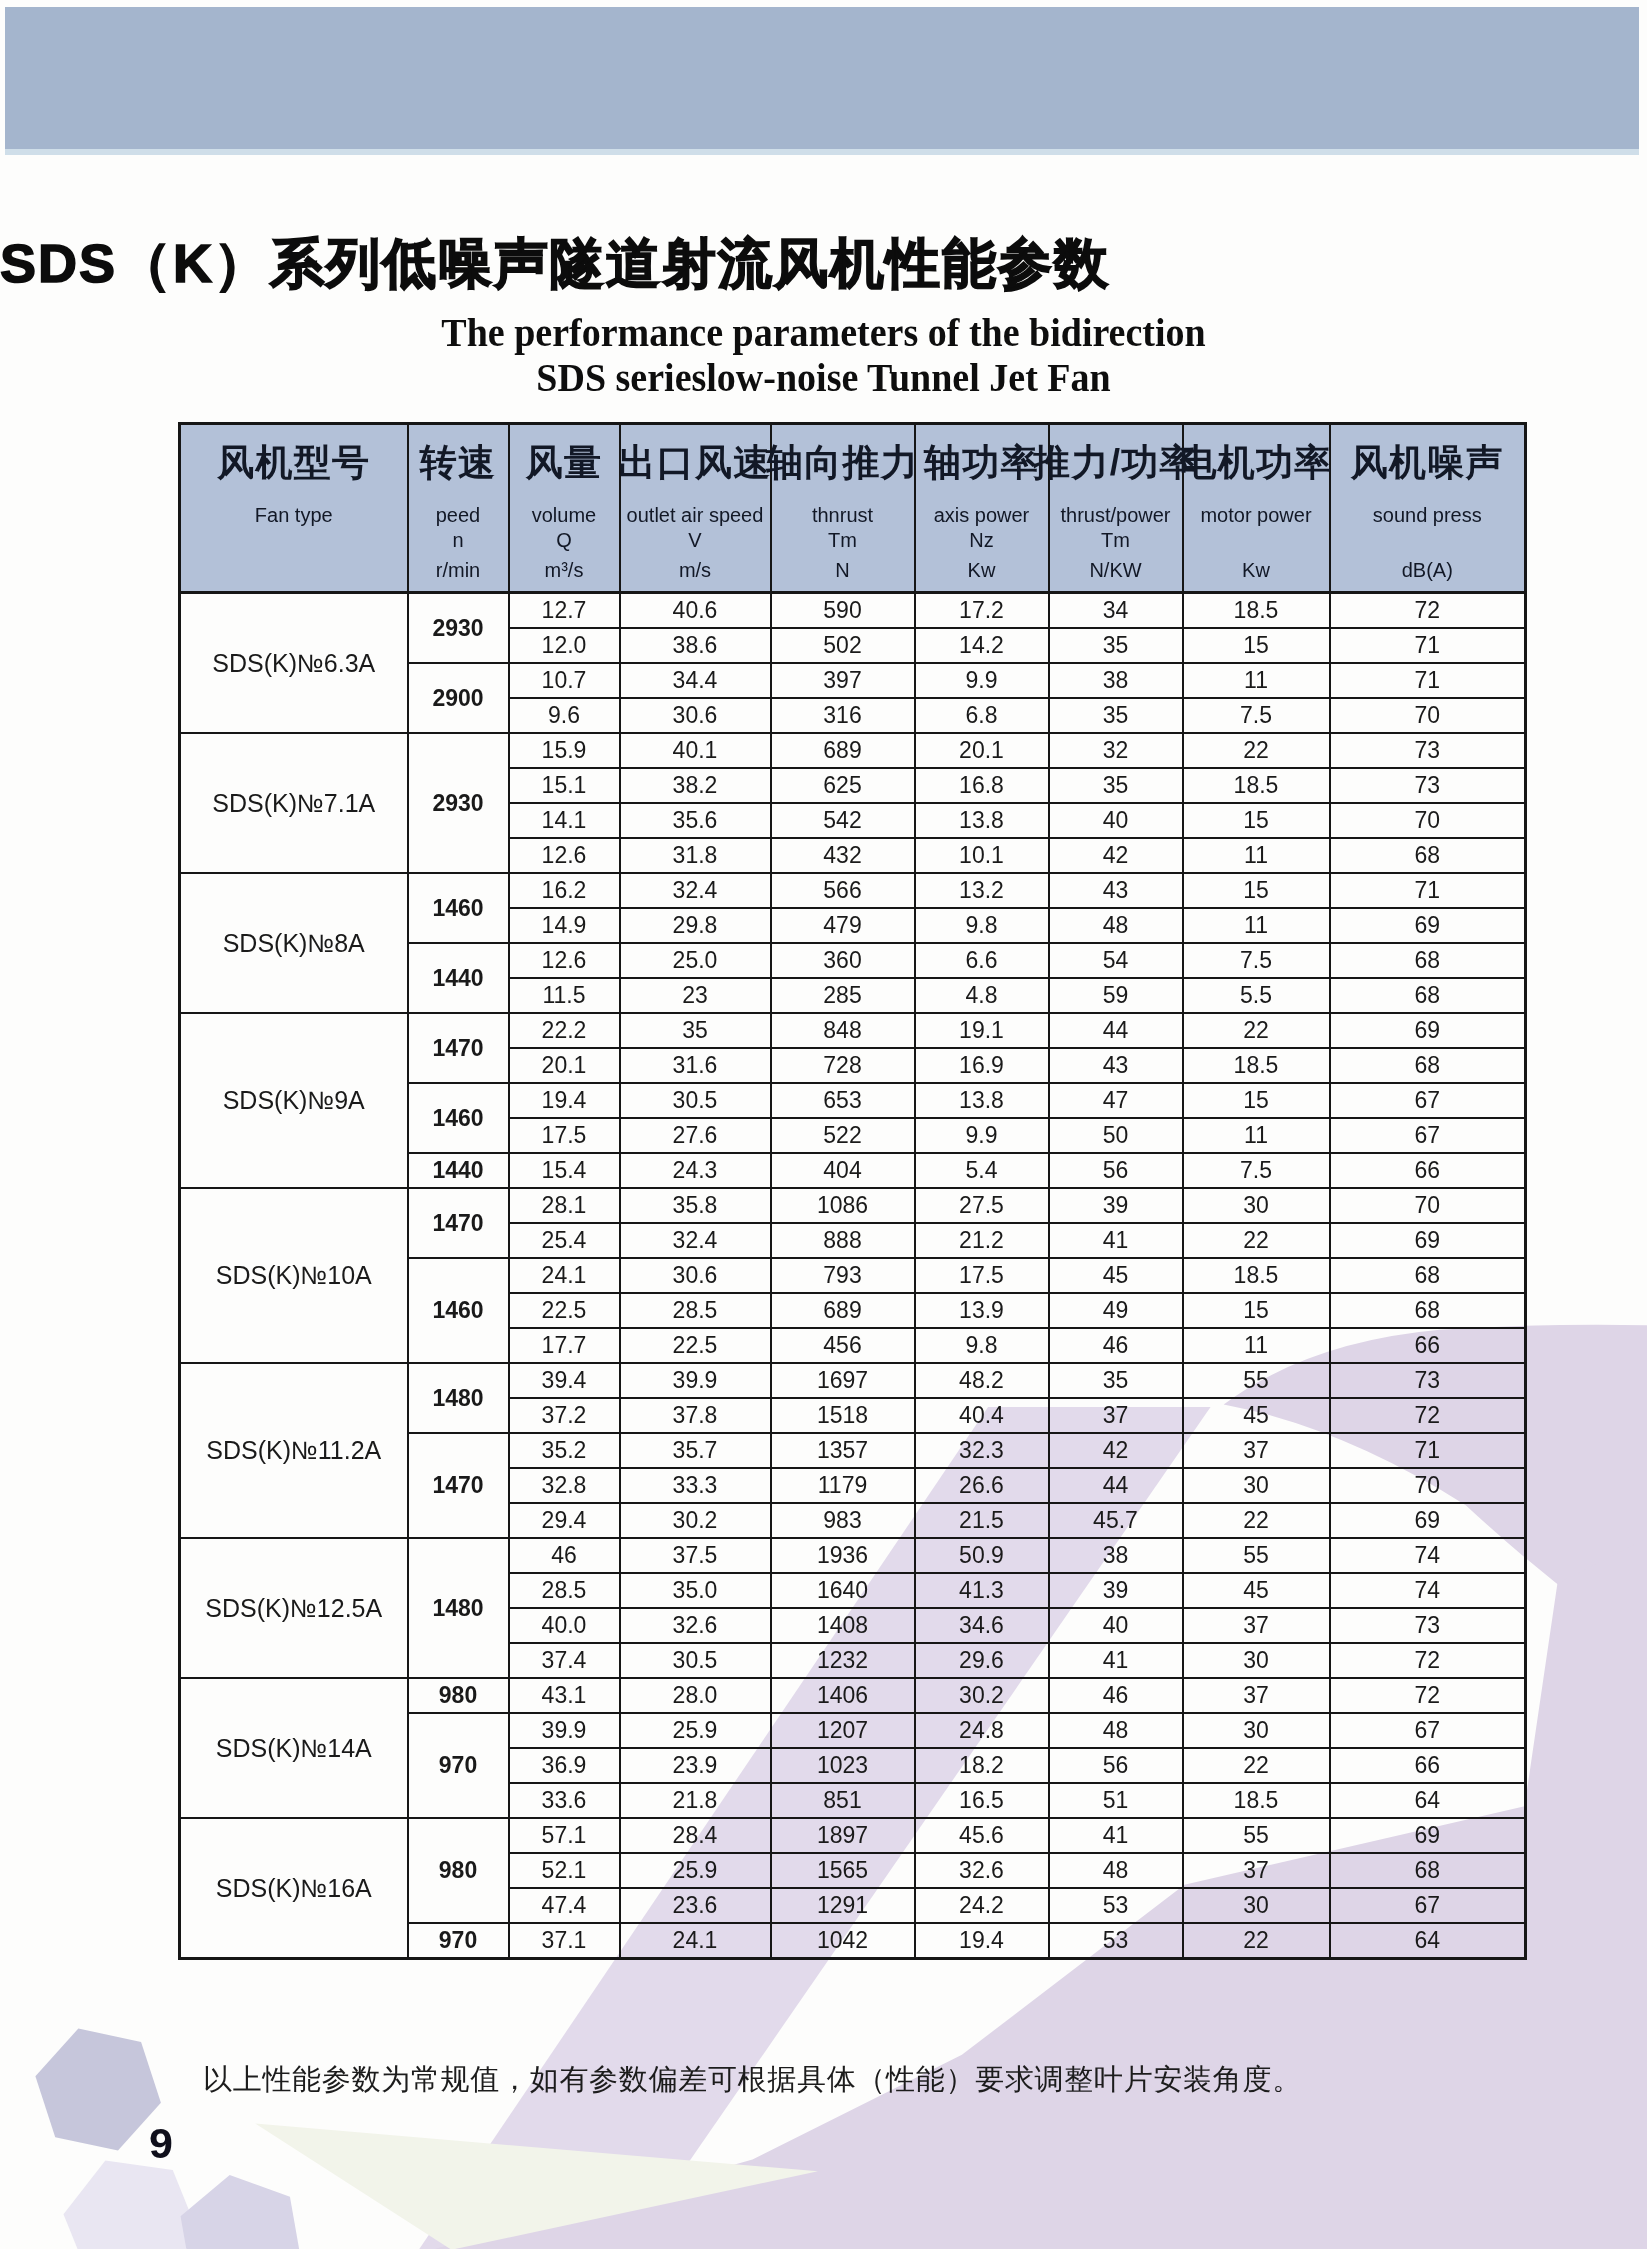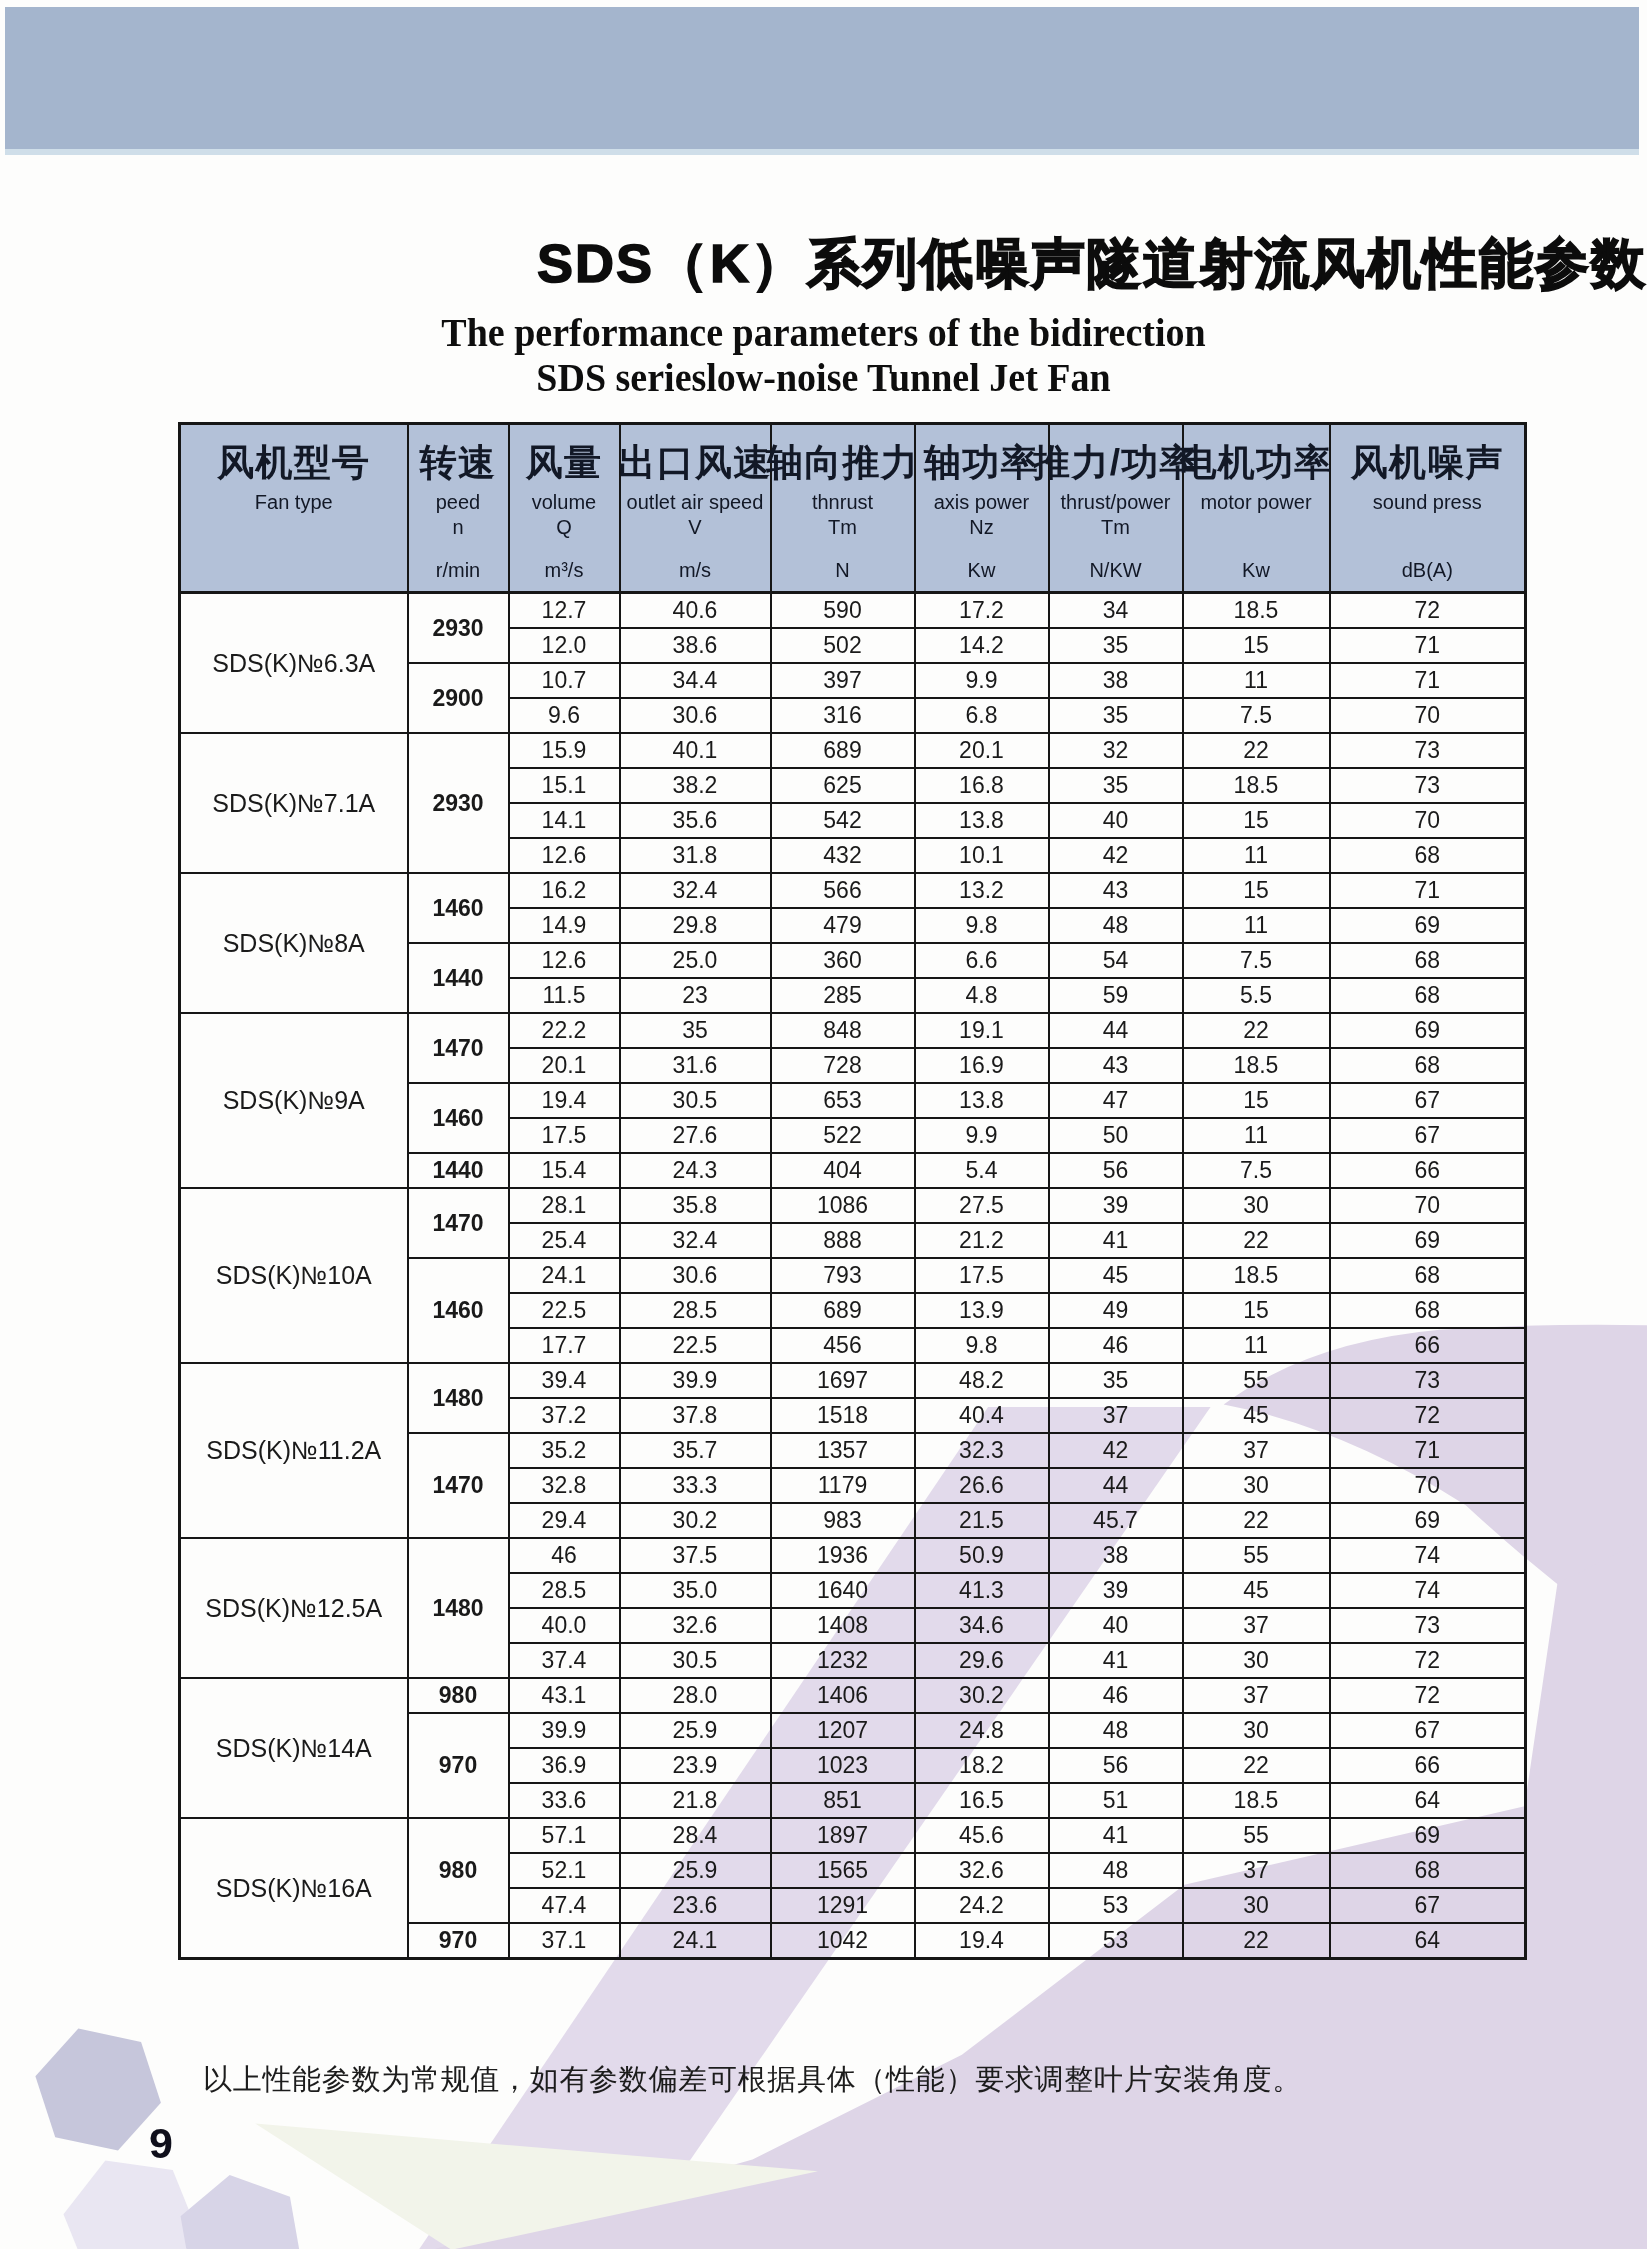--- a/index.html
+++ b/index.html
@@ -19,21 +19,21 @@
     background:var(--banner,#a4b5cd);
     z-index:1;
   }
   #banner-strip{
     position:absolute;left:5.2px;top:149px;width:1634px;height:5.9px;
     background:#cfdee9;z-index:1;
   }
   
   #title-zh{
     position:absolute;left:0;top:228px;width:100%;
-    text-align:right;
+    text-align:left;
     font-size:54px;font-weight:900;letter-spacing:2px;
     color:#0c0c0c;z-index:2;
     -webkit-text-stroke:1.6px #0c0c0c;
   }
   #title-en{
     position:absolute;left:0;top:309px;width:100%;
     text-align:center;z-index:2;
     font-family:"Liberation Serif","DejaVu Serif",serif;
     font-weight:bold;font-size:38px;line-height:42px;color:#0e0e0e;
     transform:scaleY(1.08);transform-origin:top center;
@@ -48,21 +48,21 @@
   }
   #tbl th,#tbl td{border:2px solid #161616;}
   #tbl thead th{
     background:var(--header,#b3c1d8);
     height:166px;padding:0;vertical-align:top;
     border-bottom:3.9px solid #161616;
     color:#121826;font-weight:normal;
   }
   .hdr{display:flex;flex-direction:column;align-items:center;height:166px;padding:13px 2.6px 9.2px;box-sizing:border-box;}
   .hdr .zh{font-size:37px;font-weight:bold;letter-spacing:1.3px;white-space:nowrap;}
-  .hdr .en{font-size:20px;margin-top:3px;line-height:23.6px;text-align:center;}
+  .hdr .en{font-size:20px;margin-top:16px;line-height:23.6px;text-align:center;}
   .hdr .sym{font-size:20px;margin-top:1.3px;line-height:23.6px;}
   .hdr .unit{margin-top:auto;font-size:20px;}
   #tbl td{
     height:33px;text-align:center;vertical-align:middle;
     font-size:23px;line-height:25px;padding:0;
     color:#1a1a1a;background:transparent;
   }
   #tbl td.model{font-size:25px;letter-spacing:0px;text-align:center;}
   #tbl td.speed{font-size:23px;font-weight:bold;}
   tr.cream td{background:var(--cream,#f8f1d9);}

